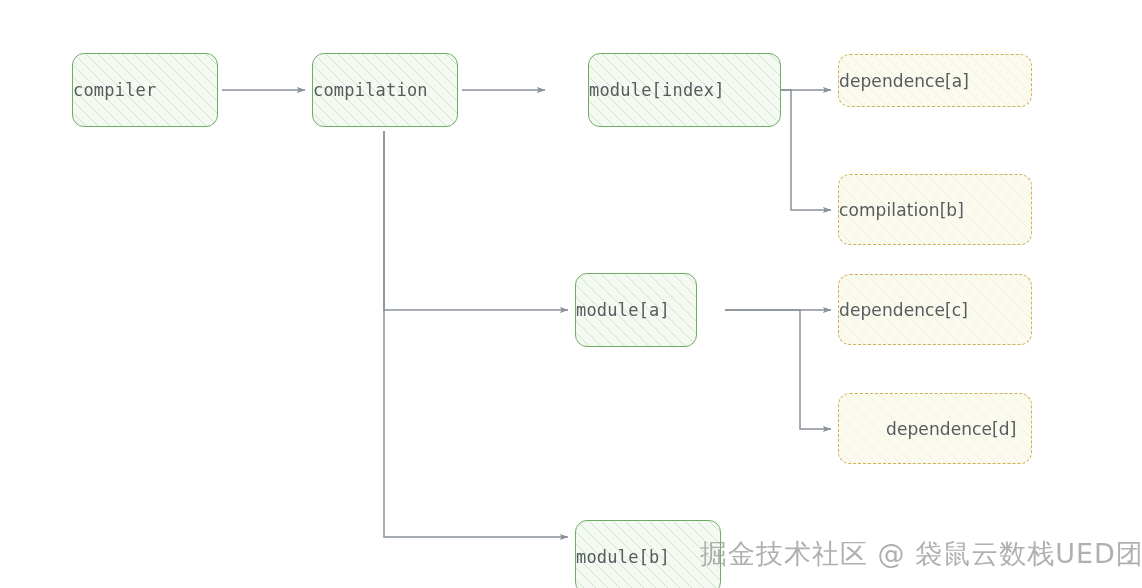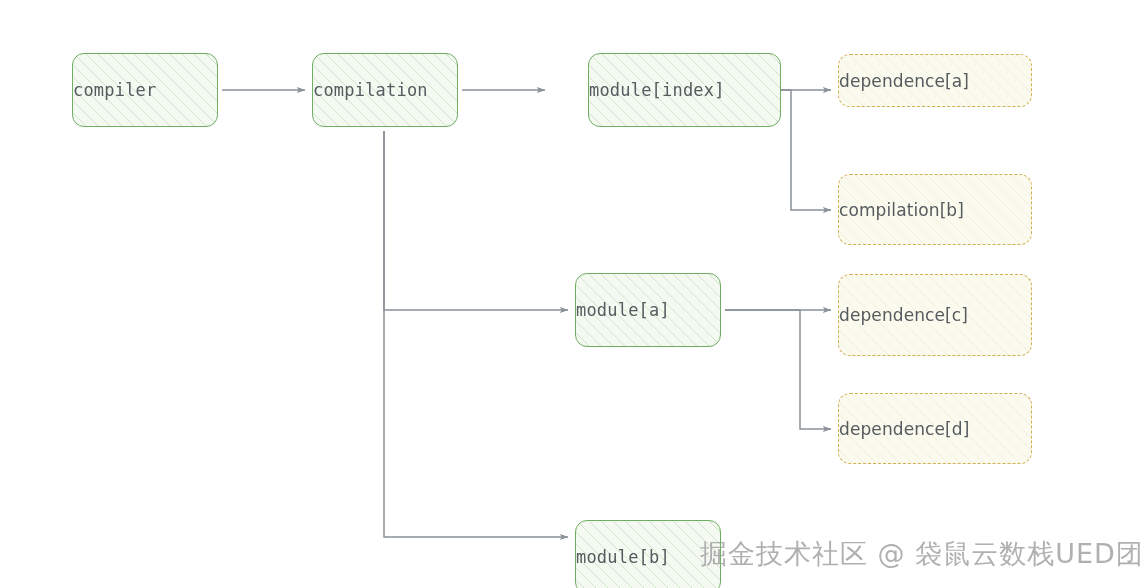--- a/index.html
+++ b/index.html
@@ -105,35 +105,35 @@
   <div id="nodes-layer">
       <div class="node node-module" style="left: 72px; top: 53px; width: 146px; height: 74px;">
         <span class="node-label">compiler</span>
       </div>
       <div class="node node-module" style="left: 312px; top: 53px; width: 146px; height: 74px;">
         <span class="node-label">compilation</span>
       </div>
       <div class="node node-module" style="left: 552px; top: 53px; width: 193px; height: 74px; margin-left: 36px;">
         <span class="node-label">module[index]</span>
       </div>
-      <div class="node node-module" style="left: 575px; top: 273px; width: 146px; height: 74px;">
+      <div class="node node-module" style="left: 575px; top: 273px; width: 122px; height: 74px;">
         <span class="node-label">module[a]</span>
       </div>
       <div class="node node-module" style="left: 575px; top: 500px; width: 146px; height: 74px; margin-top: 20px;">
         <span class="node-label">module[b]</span>
       </div>
       <div class="node node-dependence" style="left: 838px; top: 54px; width: 194px; height: 53px;">
         <span class="node-label">dependence[a]</span>
       </div>
       <div class="node node-dependence" style="left: 838px; top: 174px; width: 194px; height: 71px;">
         <span class="node-label">compilation[b]</span>
       </div>
-      <div class="node node-dependence" style="left: 838px; top: 274px; width: 194px; height: 82px;">
+      <div class="node node-dependence" style="left: 838px; top: 274px; width: 194px; height: 71px;">
         <span class="node-label">dependence[c]</span>
       </div>
-      <div class="node node-dependence" style="left: 838px; top: 393px; width: 194px; height: 71px;">
+      <div class="node node-dependence" style="left: 838px; top: 393px; width: 194px; height: 71px; padding-left: 47px;">
         <span class="node-label">dependence[d]</span>
       </div>
     </div>
 
   <div id="watermark">掘金技术社区 @ 袋鼠云数栈UED团队</div>
 
 </div>
 
 </body></html>

